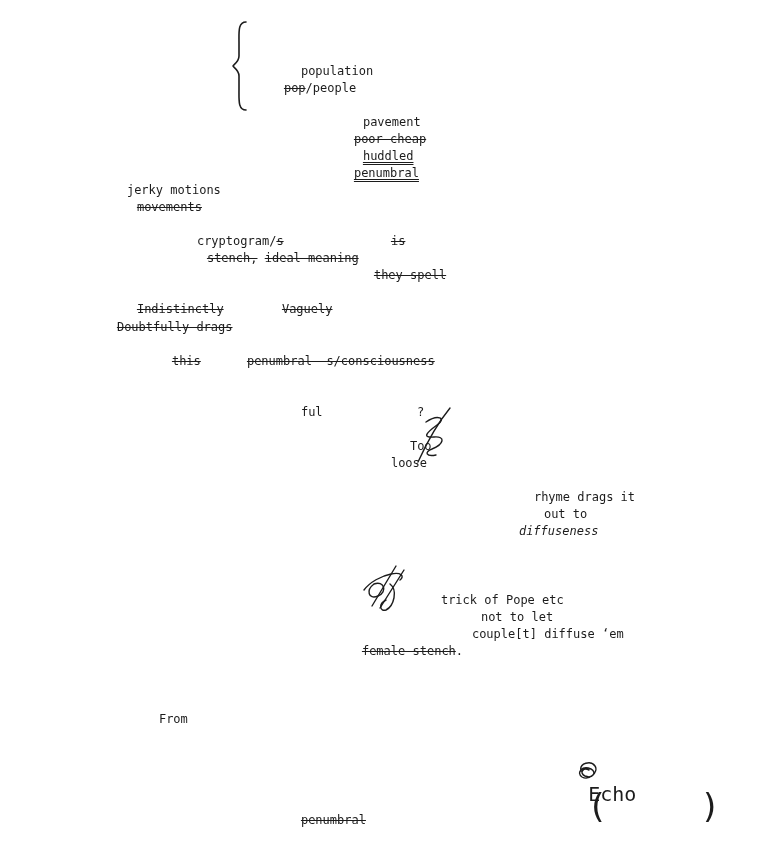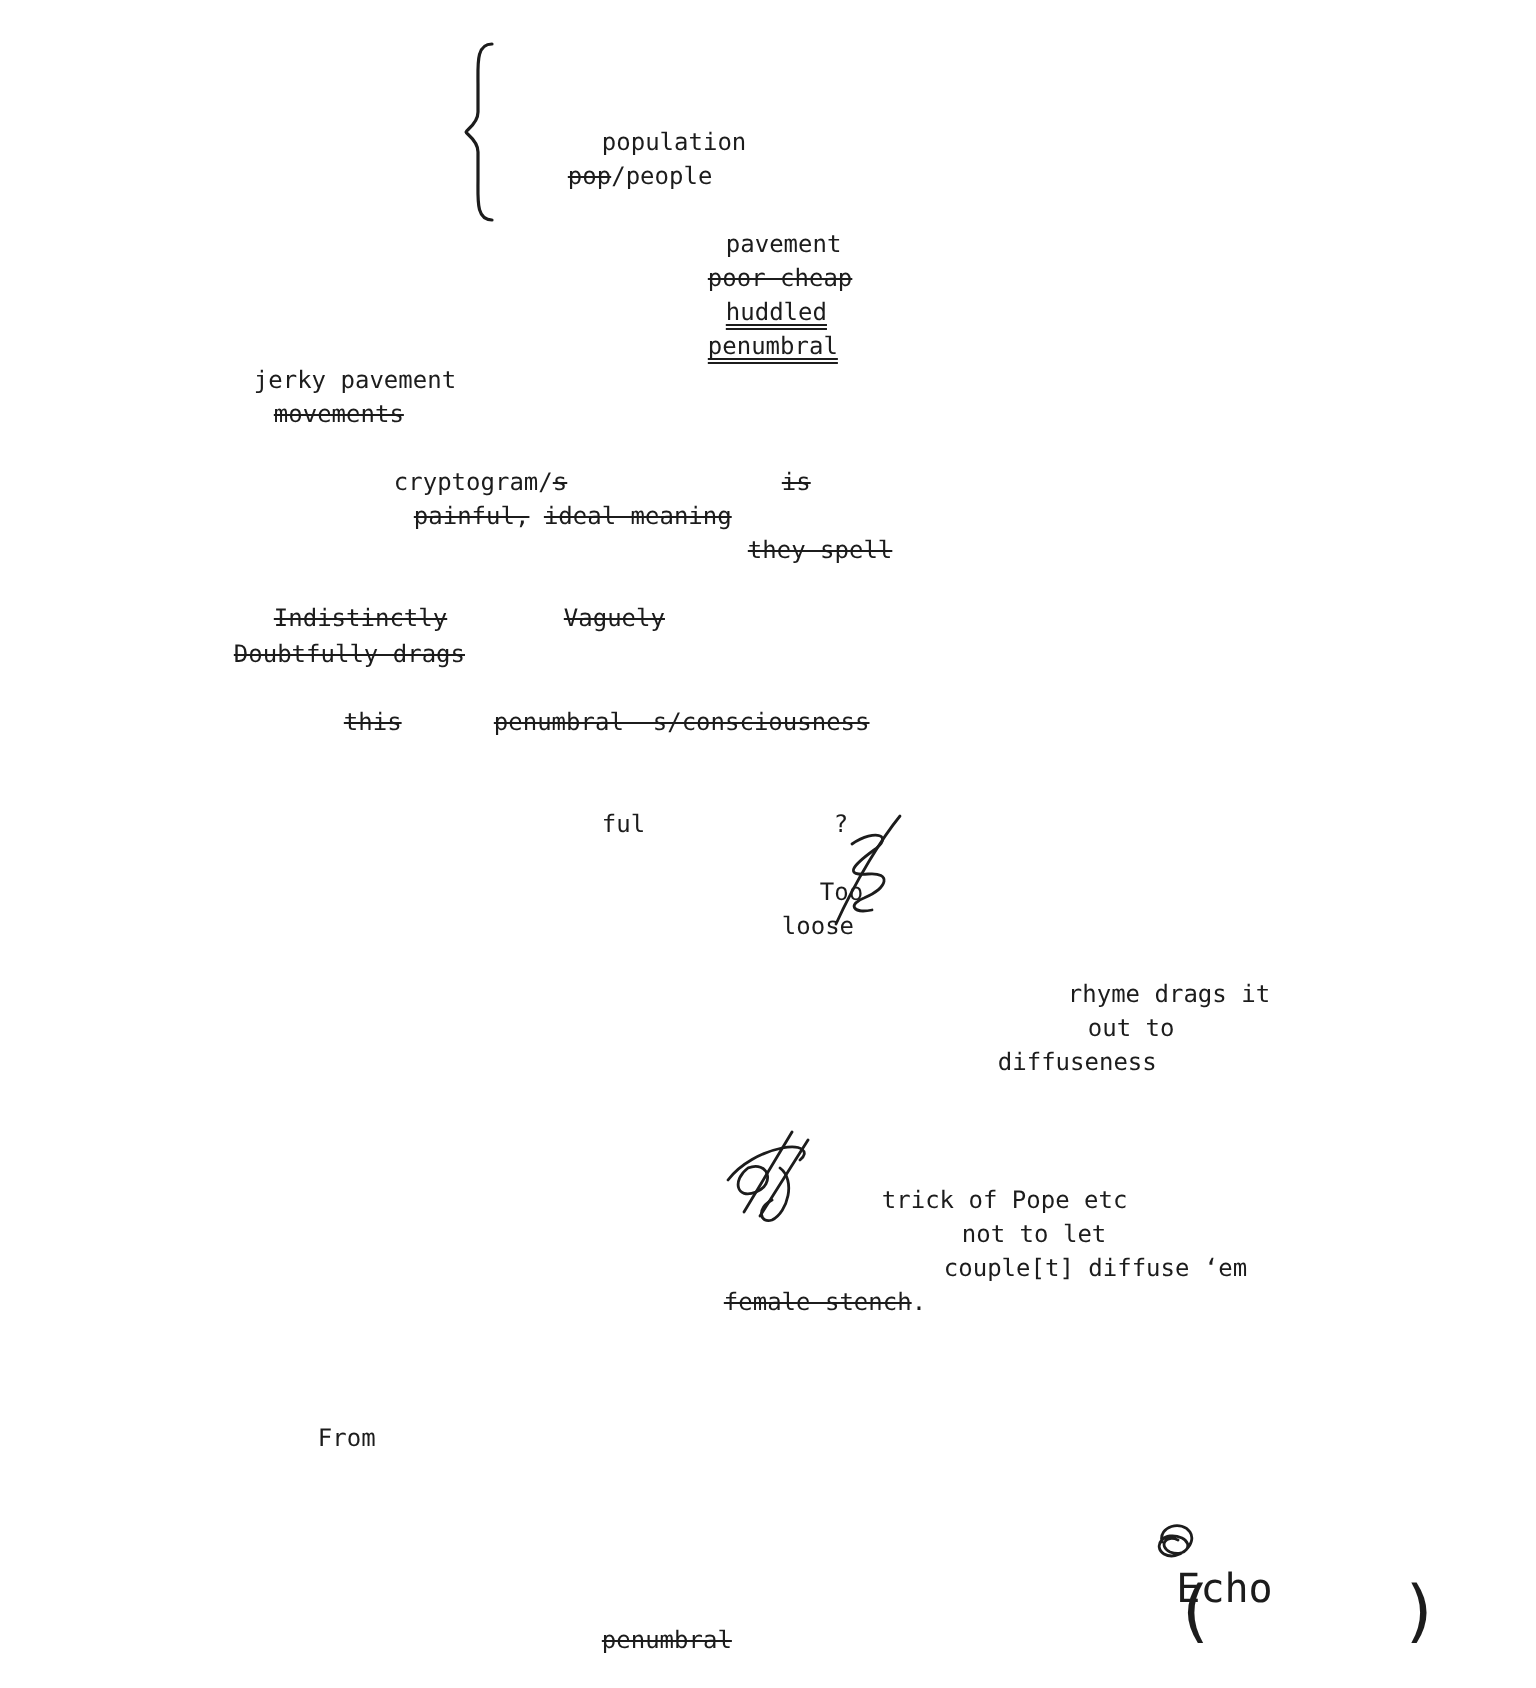--- a/index.html
+++ b/index.html
@@ -64,34 +64,34 @@
     <span class="strike">poor cheap</span>
   </div>
   <div class="line" style="left:334px; top:131px;">
     <span class="dunder">huddled</span>
   </div>
   <div class="line" style="left:325px; top:148px;">
     <span class="dunder">penumbral</span>
   </div>
 
   <div class="line" style="left:98px; top:165px;">
-    <span>jerky pavement</span>
+    <span>jerky motions</span>
   </div>
   <div class="line" style="left:108px; top:182px;">
     <span class="strike">movements</span>
   </div>
 
   <div class="line" style="left:168px; top:216px;">
     <span>cryptogram/</span><span class="strike">s</span>
   </div>
   <div class="line" style="left:362px; top:216px;">
     <span class="strike">is</span>
   </div>
   <div class="line" style="left:178px; top:233px;">
-    <span class="strike">painful,</span><span> </span><span class="strike">ideal meaning</span>
+    <span class="strike">stench,</span><span> </span><span class="strike">ideal meaning</span>
   </div>
   <div class="line" style="left:345px; top:250px;">
     <span class="strike">they spell</span>
   </div>
 
   <div class="line" style="left:108px; top:284px;">
     <span class="strike">Indistinctly</span>
   </div>
   <div class="line" style="left:253px; top:284px;">
     <span class="strike">Vaguely</span>
@@ -126,21 +126,21 @@
       <path d="M16 16 C28 8 37 12 27 19 C16 27 12 32 24 31 C36 30 34 38 22 43 C14 46 16 51 26 49"></path>
     </svg>
   </div>
 
   <div class="line" style="left:505px; top:472px;">
     <span>rhyme drags it</span>
   </div>
   <div class="line" style="left:515px; top:489px;">
     <span>out to</span>
   </div>
-  <div class="line" style="left:470px; top:506px;">
+  <div class="line" style="left:490px; top:506px;font-style:italic;">
     <span>diffuseness</span>
   </div>
 
   <div class="mark" style="left:360px; top:562px;">
     <svg width="50" height="50" viewBox="0 0 50 50" aria-hidden="true">
       <path d="M4 28 C10 20 21 14 31 12 C41 10 45 14 40 18"></path>
       <path d="M36 4 L12 44"></path>
       <path d="M44 8 L20 46"></path>
       <path d="M14 22 C6 28 8 38 18 34 C28 30 24 18 14 22"></path>
       <path d="M30 22 C38 28 34 44 26 48 C20 50 18 42 26 38"></path>

